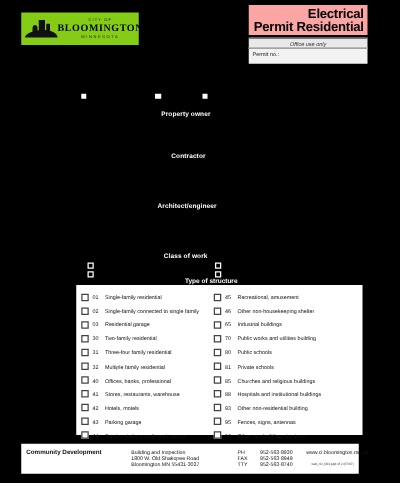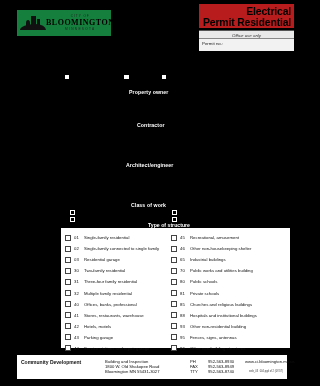--- a/index.html
+++ b/index.html
@@ -3,35 +3,35 @@
 <meta charset="utf-8">
 <style>
   html,body{margin:0;padding:0;background:#000;}
   body{width:298px;height:386px;overflow:hidden;
        font-family:"Liberation Sans",sans-serif;color:#fff;position:relative;}
 
   .page{position:absolute;inset:0;background:#000;}
 
   
   .logo-box{position:absolute;left:17px;top:10px;width:94px;height:26px;
-            background:#15803d;display:flex;align-items:center;}
+            background:#84cc16;display:flex;align-items:center;}
   .logo-mark{width:26px;height:20px;margin-left:3px;flex:none;position:relative;}
   .logo-mark .hill{position:absolute;left:0;bottom:3px;width:26px;height:6px;
        background:#111;border-radius:60% 40% 0 0/100% 100% 0 0;}
   .logo-mark .bld{position:absolute;left:11px;bottom:7px;width:5px;height:10px;background:#111;}
   .logo-mark .bld2{position:absolute;left:17px;bottom:7px;width:3px;height:7px;background:#111;}
   .logo-mark .tree{position:absolute;left:6px;bottom:7px;width:4px;height:6px;background:#111;
        border-radius:50% 50% 0 0;}
   .logo-text{flex:1;text-align:center;line-height:1;padding-right:2px;}
   .logo-text .l1{font-size:3.2px;letter-spacing:.9px;color:#222;}
   .logo-text .l2{font-size:8px;font-weight:bold;letter-spacing:.5px;color:#000;
        font-family:"Liberation Serif",serif;}
   .logo-text .l3{font-size:3.2px;letter-spacing:1.3px;color:#222;margin-top:1px;}
 
-  .title-box{position:absolute;left:199px;top:4px;width:95px;height:24px;background:#b91c1c;}
+  .title-box{position:absolute;left:199px;top:4px;width:95px;height:24px;background:#fca5a5;}
   .title-box .t{position:absolute;right:3px;top:2px;text-align:right;color:#000;
       font-size:10.5px;font-weight:bold;line-height:10.5px;letter-spacing:-.2px;}
 
   .office-box{position:absolute;left:199px;top:30px;width:95px;height:8px;background:#e9e9e9;
       border-top:1px solid #555;display:flex;align-items:center;justify-content:center;}
   .office-box span{font-size:4.4px;font-style:italic;color:#333;}
   .permit-box{position:absolute;left:199px;top:38px;width:95px;height:12px;background:#f2f2f2;
       border-top:1px solid #888;}
   .permit-box span{position:absolute;left:3px;top:2px;font-size:4.4px;color:#222;}
 

